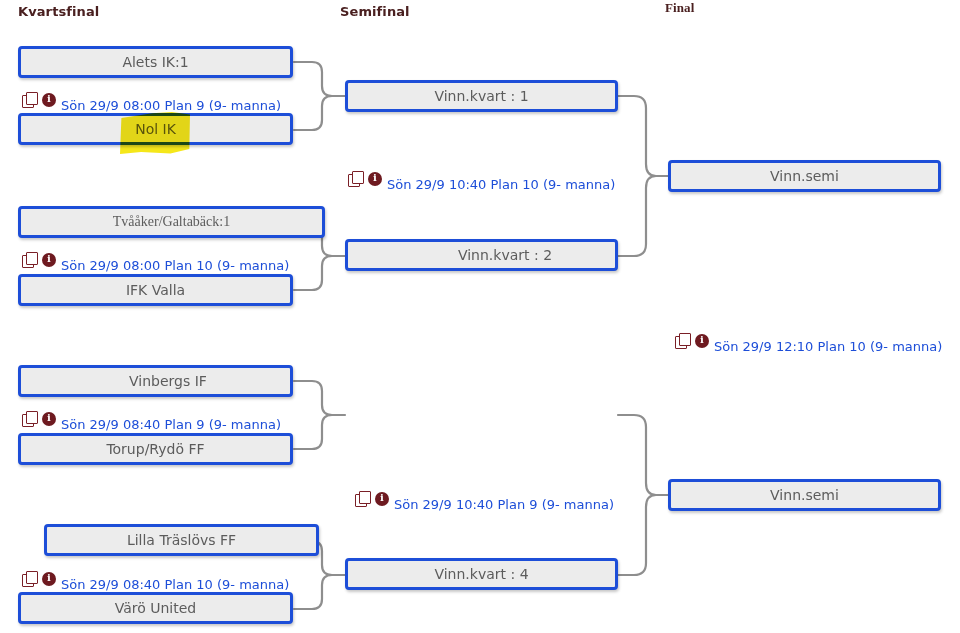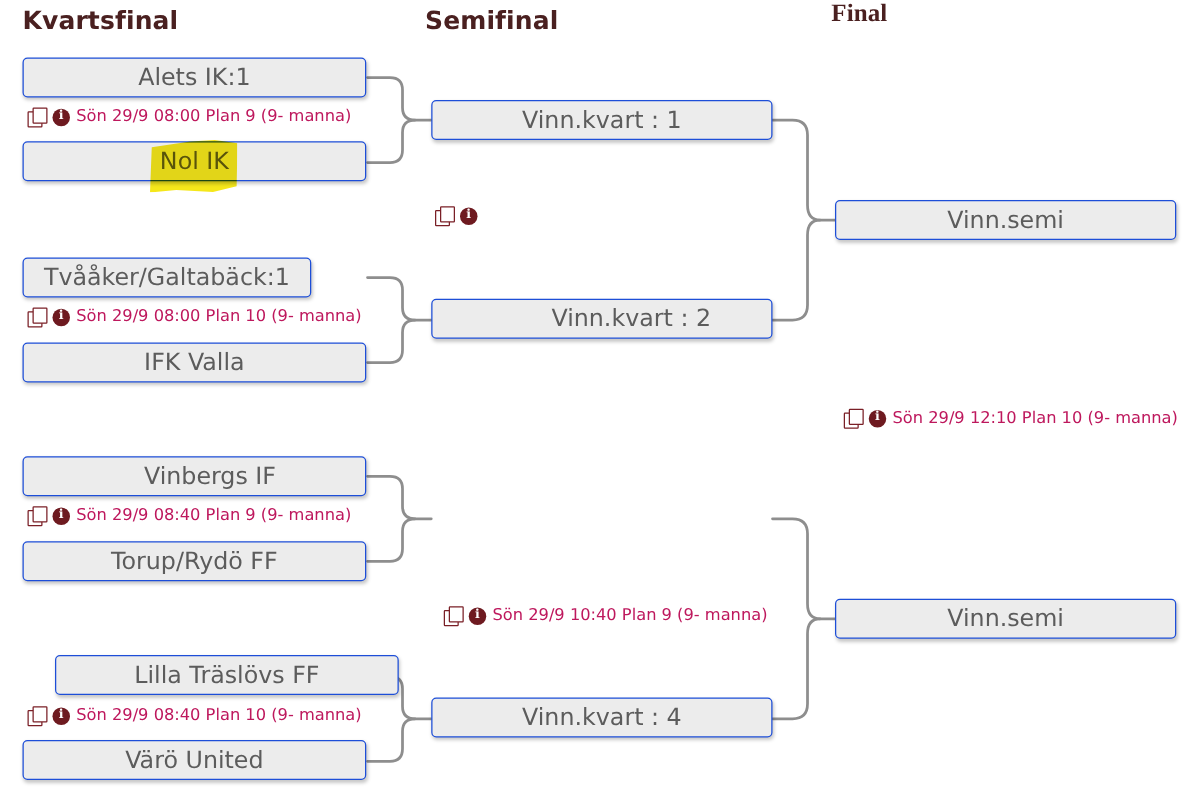--- a/index.html
+++ b/index.html
@@ -14,57 +14,57 @@
     position: relative;
   }
   #bracket {
     position: relative;
     width: 960px; height: 633px;
   }
 
   
   .round-heading {
     position: absolute;
-    font-size: 20px;
+    font-size: 13px;
     font-weight: bold;
     color: #4a2020;
     letter-spacing: .1px;
     white-space: nowrap;
   }
 
   
   .slot {
     position: absolute;
     height: 32px;
     background: #ececec;
-    border: 1px solid #1d4ed8;
+    border: 3px solid #1d4ed8;
     border-radius: 4px;
     box-shadow: 1px 2px 3px rgba(0,0,0,.22);
     display: flex;
     align-items: center;
     justify-content: center;
     color: #5c5c5c;
-    font-size: 19px;
+    font-size: 14px;
     white-space: nowrap;
     overflow: hidden;
     z-index: 3;
   }
 
   
   .matchinfo {
     position: absolute;
     display: flex;
     align-items: center;
     gap: 5px;
     font-size: 13px;
     color: #3c3c3c;
     white-space: nowrap;
     z-index: 3;
   }
-  .matchinfo .info-text { color: #be185d; }
+  .matchinfo .info-text { color: #1d4ed8; margin-top: 12px; }
 
   
   .copy-icon {
     position: relative;
     display: inline-block;
     width: 15px; height: 15px;
     flex: 0 0 15px;
   }
   .copy-icon::before,
   .copy-icon::after {
@@ -152,21 +152,21 @@
 
   <div class="slot" style="left:18px; top:46px; width:275px;">Alets IK:1</div>
   <div class="matchinfo" style="left:22px; top:86px;">
     <span class="copy-icon"></span>
     <span class="info-icon">i</span>
     <span class="info-text">Sön 29/9 08:00 Plan 9 (9- manna)</span>
   </div>
   <div class="slot" style="left:18px; top:113px; width:275px;">Nol IK</div>
   <div class="highlight hl-main"></div>
 
-  <div class="slot" style="left:18px; top:206px; width:231px;">Tvååker/Galtabäck:1</div>
+  <div class="slot" style="left:18px; top:206px; width:307px;font-family:Liberation Serif, serif;">Tvååker/Galtabäck:1</div>
   <div class="matchinfo" style="left:22px; top:246px;">
     <span class="copy-icon"></span>
     <span class="info-icon">i</span>
     <span class="info-text">Sön 29/9 08:00 Plan 10 (9- manna)</span>
   </div>
   <div class="slot" style="left:18px; top:274px; width:275px;">IFK Valla</div>
 
   <div class="slot" style="left:18px; top:365px; width:275px;padding-left:25px;">Vinbergs IF</div>
   <div class="matchinfo" style="left:22px; top:405px;">
     <span class="copy-icon"></span>
@@ -183,20 +183,21 @@
   </div>
   <div class="slot" style="left:18px; top:592px; width:275px;">Värö United</div>
 
   <div class="slot" style="left:345px; top:80px; width:273px;text-align:center;">Vinn.kvart : 1</div>
   <div class="slot" style="left:345px; top:239px; width:273px;padding-left:47px;">Vinn.kvart : 2</div>
   <div class="slot" style="left:345px; top:558px; width:273px;">Vinn.kvart : 4</div>
 
   <div class="matchinfo" style="left:348px; top:165px;">
     <span class="copy-icon"></span>
     <span class="info-icon">i</span>
+    <span class="info-text">Sön 29/9 10:40 Plan 10 (9- manna)</span>
   </div>
   <div class="matchinfo" style="left:355px; top:485px;">
     <span class="copy-icon"></span>
     <span class="info-icon">i</span>
     <span class="info-text">Sön 29/9 10:40 Plan 9 (9- manna)</span>
   </div>
 
   <div class="slot" style="left:668px; top:160px; width:273px;">Vinn.semi</div>
   <div class="slot" style="left:668px; top:479px; width:273px;">Vinn.semi</div>
 

